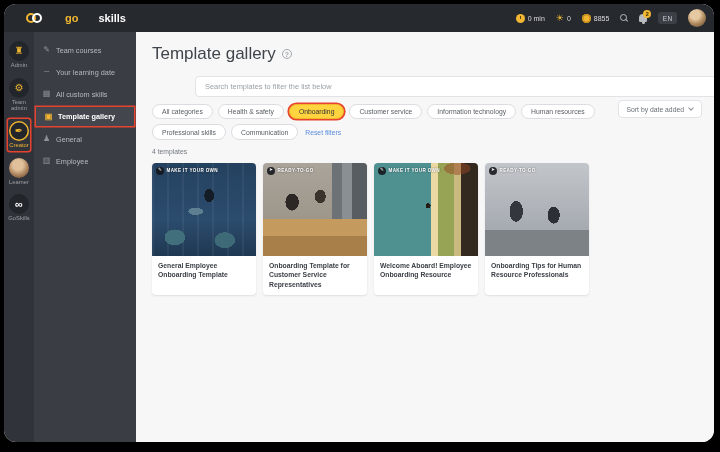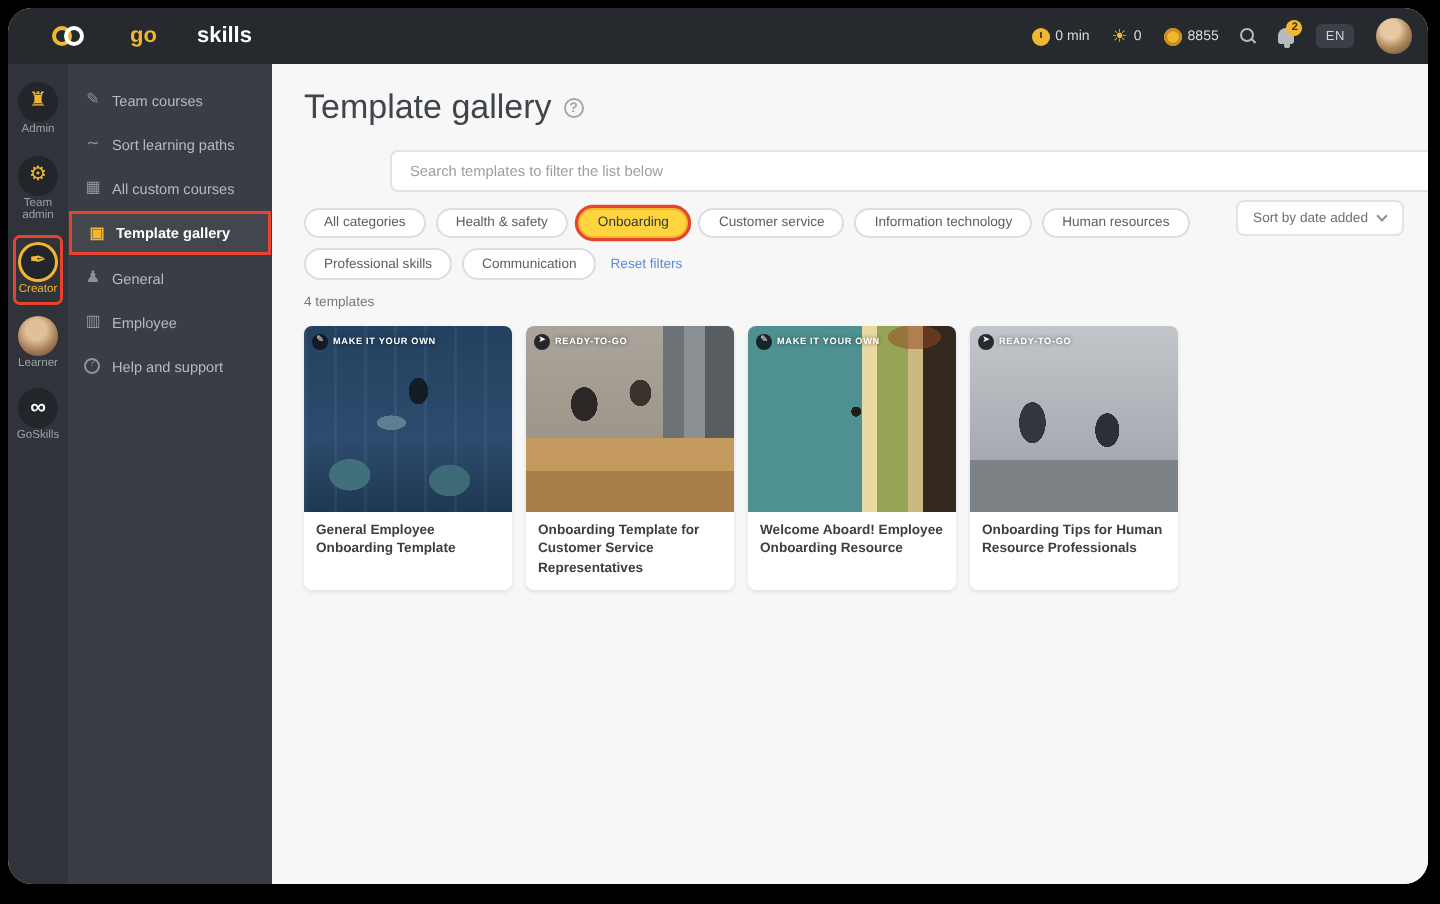--- a/index.html
+++ b/index.html
@@ -172,43 +172,37 @@
       </div>
     </div>
 
     <div class="menu">
       <div class="menu-item">
         <span class="menu-icon">✎</span>
         <span>Team courses</span>
       </div>
       <div class="menu-item">
         <span class="menu-icon">∼</span>
-        <span>Sort learning paths</span>
+        <span>Your learning date</span>
       </div>
       <div class="menu-item">
         <span class="menu-icon">▦</span>
-        <span>All custom courses</span>
+        <span>All custom skills</span>
       </div>
       <div class="menu-item active">
         <span class="menu-icon">▣</span>
         <span>Template gallery</span>
       </div>
       <div class="menu-item">
         <span class="menu-icon">♟</span>
         <span>General</span>
       </div>
       <div class="menu-item">
         <span class="menu-icon">▥</span>
         <span>Employee</span>
-      </div>
-      <div class="menu-item">
-        <span class="menu-icon">
-            <span class="qmark">?</span>
-          </span>
-        <span>Help and support</span>
       </div>
     </div>
 
     <div class="main">
       <div class="page-title">
         <span>Template gallery</span>
         <span class="help-circle">?</span>
       </div>
 
       <div class="searchbar">

